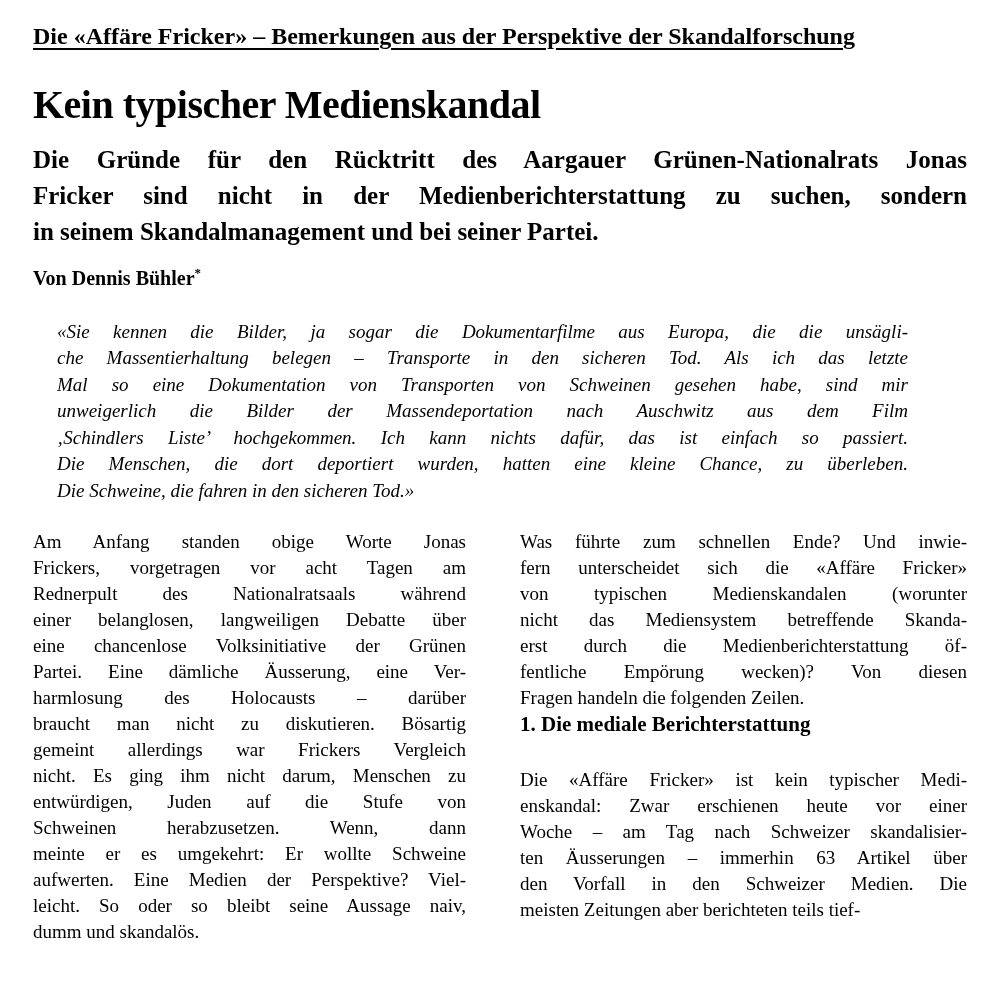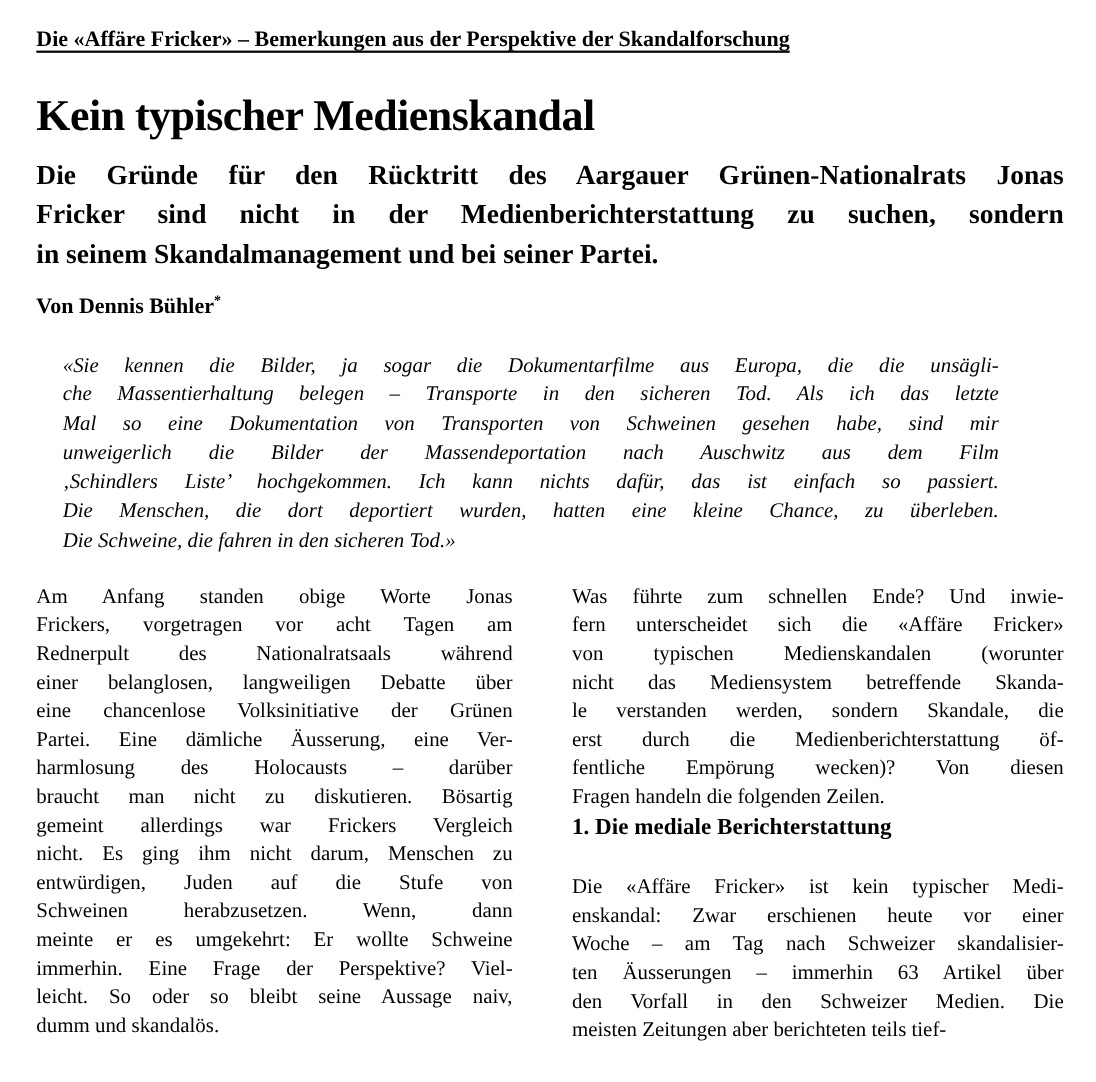--- a/index.html
+++ b/index.html
@@ -11,21 +11,21 @@
     background: #ffffff;
     color: #000000;
     overflow: hidden;
     font-family: "Liberation Serif", serif;
   }
   .content {
     padding: 0 29px 0 33px;
   }
   .kicker {
     padding-top: 23px;
-    font-size: 20px;
+    font-size: 24px;
     line-height: 27px;
     font-weight: bold;
     display: inline-block;
   }
   .kicker .kicker-text {
     text-decoration: underline;
     text-decoration-thickness: 2px;
     text-underline-offset: 4px;
   }
   .title {
@@ -120,33 +120,32 @@
             <div class="jline">einer belanglosen, langweiligen Debatte über</div>
             <div class="jline">eine chancenlose Volksinitiative der Grünen</div>
             <div class="jline">Partei. Eine dämliche Äusserung, eine Ver-</div>
             <div class="jline">harmlosung des Holocausts – darüber</div>
             <div class="jline">braucht man nicht zu diskutieren. Bösartig</div>
             <div class="jline">gemeint allerdings war Frickers Vergleich</div>
             <div class="jline">nicht. Es ging ihm nicht darum, Menschen zu</div>
             <div class="jline">entwürdigen, Juden auf die Stufe von</div>
             <div class="jline">Schweinen herabzusetzen. Wenn, dann</div>
             <div class="jline">meinte er es umgekehrt: Er wollte Schweine</div>
-            <div class="jline">immerhin. Eine Frage der Perspektive? Viel-</div>
+            <div class="jline">aufwerten. Eine Medien der Perspektive? Viel-</div>
             <div class="jline">leicht. So oder so bleibt seine Aussage naiv,</div>
             <div class="jline last">dumm und skandalös.</div>
           </div>
       </div>
 
       <div class="col col-right">
         <div class="paragraph">
             <div class="jline">Was führte zum schnellen Ende? Und inwie-</div>
             <div class="jline">fern unterscheidet sich die «Affäre Fricker»</div>
             <div class="jline">von typischen Medienskandalen (worunter</div>
             <div class="jline">nicht das Mediensystem betreffende Skanda-</div>
-            <div class="jline">le verstanden werden, sondern Skandale, die</div>
             <div class="jline">erst durch die Medienberichterstattung öf-</div>
             <div class="jline">fentliche Empörung wecken)? Von diesen</div>
             <div class="jline last">Fragen handeln die folgenden Zeilen.</div>
           </div>
         <div class="section-heading">1. Die mediale Berichterstattung</div>
         <div class="paragraph">
             <div class="jline">Die «Affäre Fricker» ist kein typischer Medi-</div>
             <div class="jline">enskandal: Zwar erschienen heute vor einer</div>
             <div class="jline">Woche – am Tag nach Schweizer skandalisier-</div>
             <div class="jline">ten Äusserungen – immerhin 63 Artikel über</div>

